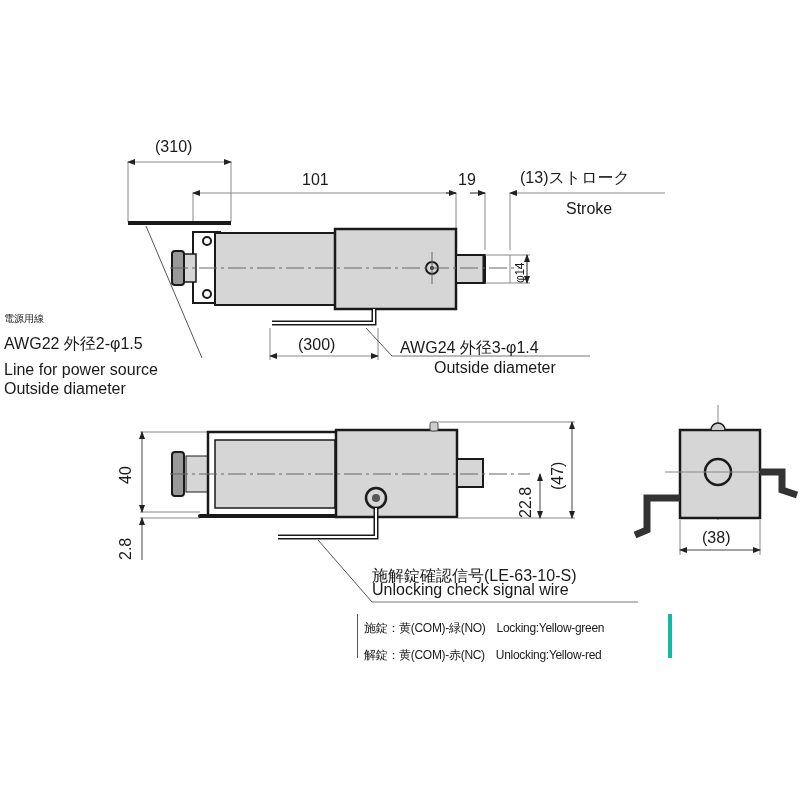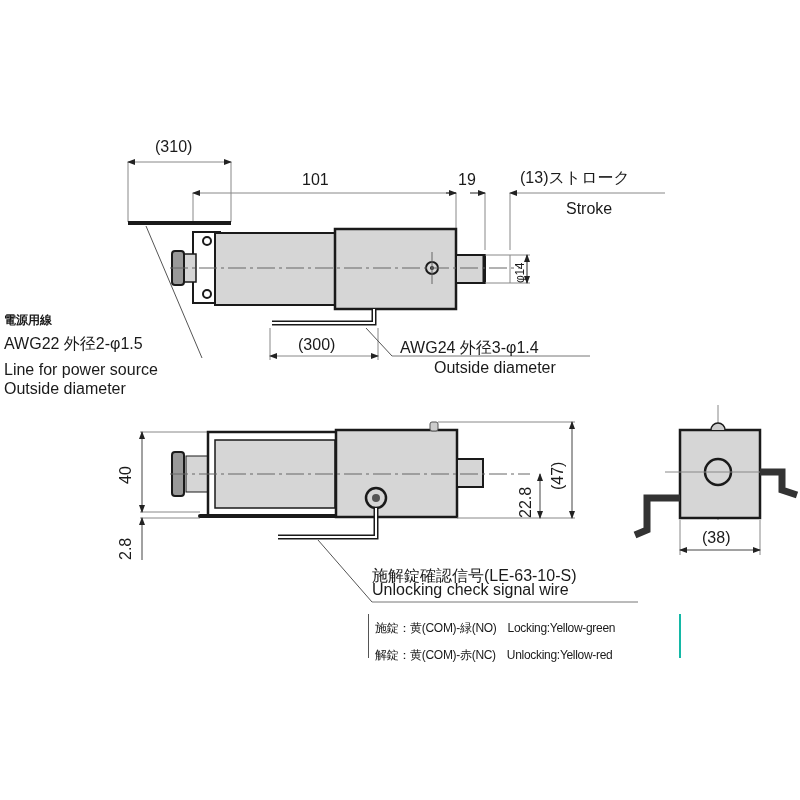--- a/index.html
+++ b/index.html
@@ -1,25 +1,25 @@
 <!DOCTYPE html>
 <html><head>
 <meta charset="utf-8">
 <style>
   html, body { margin: 0; padding: 0; background: #ffffff; }
   body { width: 800px; height: 800px; position: relative; overflow: hidden;
          font-family: "Liberation Sans", "DejaVu Sans", sans-serif; color: #1a1a1a; }
   svg.drawing { position: absolute; left: 0; top: 0; }
   .lbl { position: absolute; white-space: nowrap; line-height: 1; color: #1a1a1a; }
   .dim { font-size: 16px; }
-  .note { font-size: 12px; font-weight: bold; }
+  .note { font-size: 10px; }
   .small { font-size: 12px; letter-spacing: -0.3px; }
   .rot { transform-origin: left top; transform: rotate(-90deg); }
-  .box { position: absolute; left: 368px; top: 614px; width: 310px; height: 44px;
-         border-left: 1px solid #555; border-right: 2px solid #14b8a6; }
+  .box { position: absolute; left: 357px; top: 614px; width: 310px; height: 44px;
+         border-left: 1px solid #555; border-right: 4px solid #14b8a6; }
 </style>
 </head>
 <body>
 
 <svg class="drawing" width="800" height="800" viewBox="0 0 800 800">
   <defs>
     <marker id="arr" markerWidth="8" markerHeight="6" refX="7" refY="3" orient="auto">
       <path d="M0,0 L8,3 L0,6 z" fill="#222"></path>
     </marker>
     <marker id="arrs" markerWidth="8" markerHeight="6" refX="1" refY="3" orient="auto">

